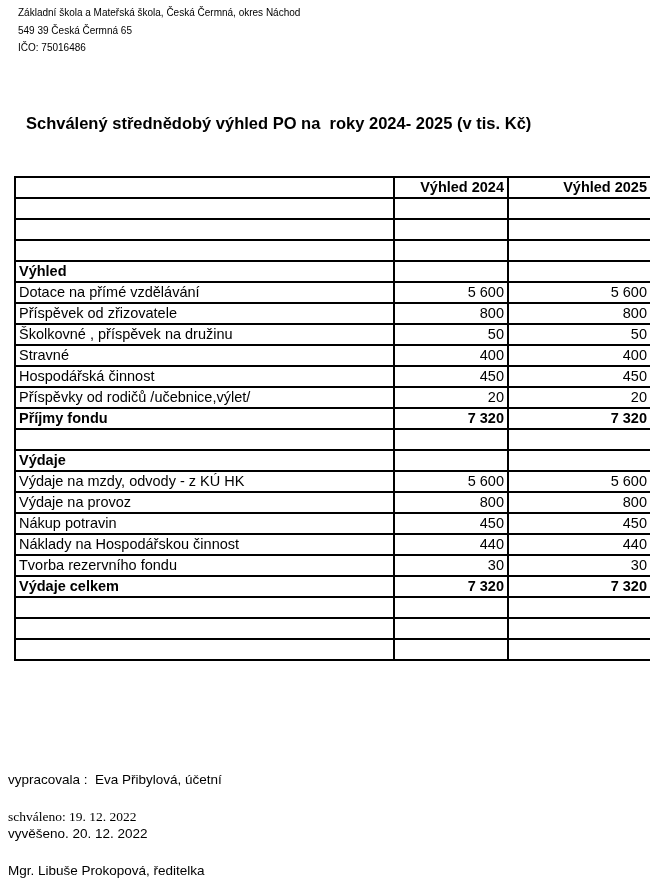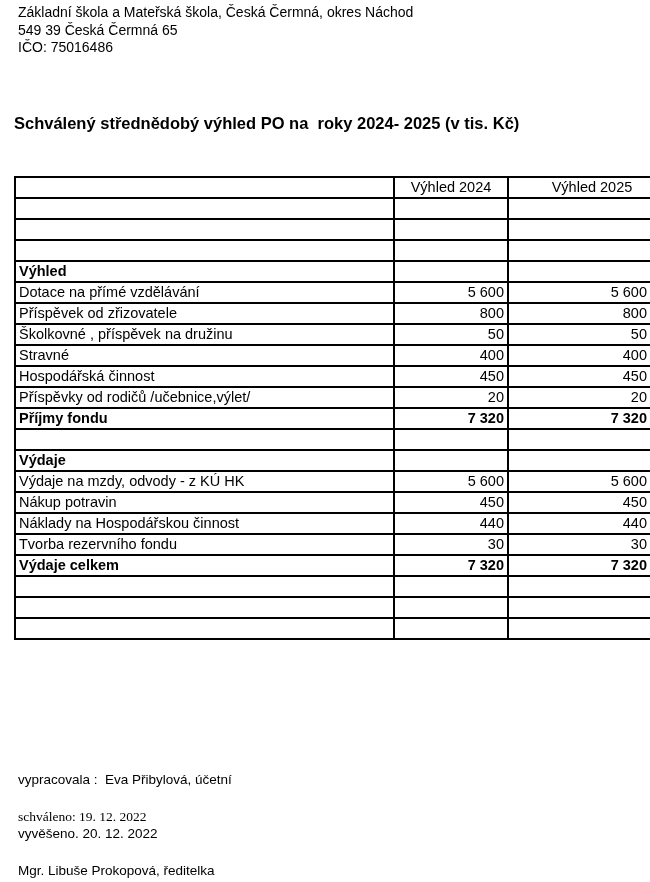--- a/index.html
+++ b/index.html
@@ -1,29 +1,29 @@
 <!DOCTYPE html>
 <html><head>
 <meta charset="utf-8">
 <style>
   html, body { margin: 0; padding: 0; background: #ffffff; }
   body { width: 650px; height: 882px; position: relative; overflow: hidden;
          font-family: "Liberation Sans", sans-serif; color: #000; }
-  .hdr { position: absolute; left: 18px; top: 4px; font-size: 14px; line-height: 17.5px; }
-  .title { position: absolute; left: 14px; top: 114px; font-size: 16.5px; font-weight: bold; white-space: pre; }
+  .hdr { position: absolute; left: 18px; top: 4px; font-size: 10px; line-height: 17.5px; }
+  .title { position: absolute; left: 26px; top: 114px; font-size: 16.5px; font-weight: bold; white-space: pre; }
   table.budget { position: absolute; left: 14px; top: 176px; border-collapse: collapse; table-layout: fixed; }
   table.budget td { height: 19px; padding: 0 3px; font-size: 14.5px; line-height: 19px;
                     border-top: 2px solid #000; border-bottom: 2px solid #000; white-space: nowrap; overflow: hidden; }
   table.budget td.c0 { width: 371px; border-left: 2px solid #000; border-right: 2px solid #000; }
   table.budget td.c1 { width: 106px; border-right: 2px solid #000; text-align: right; }
   table.budget td.c2 { width: 110px; text-align: right; padding-left: 28px; }
-  table.budget tr.head td { font-weight: normal; text-align: center; }
+  table.budget tr.head td { font-weight: bold; }
   table.budget tr.bold td { font-weight: bold; }
   table.budget tr.section td.c0 { font-weight: bold; }
-  .foot { position: absolute; left: 18px; font-size: 13.5px; white-space: pre; }
+  .foot { position: absolute; left: 8px; font-size: 13.5px; white-space: pre; }
 </style>
 </head>
 <body>
 
 <div class="hdr">
   <div>Základní škola a Mateřská škola,  Česká Čermná, okres Náchod</div>
   <div>549 39 Česká Čermná 65</div>
   <div>IČO: 75016486</div>
 </div>
 
@@ -100,20 +100,25 @@
         <td class="c0">Výdaje</td>
         <td class="c1"></td>
         <td class="c2"></td>
       </tr>
       <tr>
         <td class="c0">Výdaje na mzdy, odvody - z KÚ HK</td>
         <td class="c1">5 600</td>
         <td class="c2">5 600</td>
       </tr>
       <tr>
+        <td class="c0">Výdaje na provoz</td>
+        <td class="c1">800</td>
+        <td class="c2">800</td>
+      </tr>
+      <tr>
         <td class="c0">Nákup potravin</td>
         <td class="c1">450</td>
         <td class="c2">450</td>
       </tr>
       <tr>
         <td class="c0">Náklady na Hospodářskou činnost</td>
         <td class="c1">440</td>
         <td class="c2">440</td>
       </tr>
       <tr>

